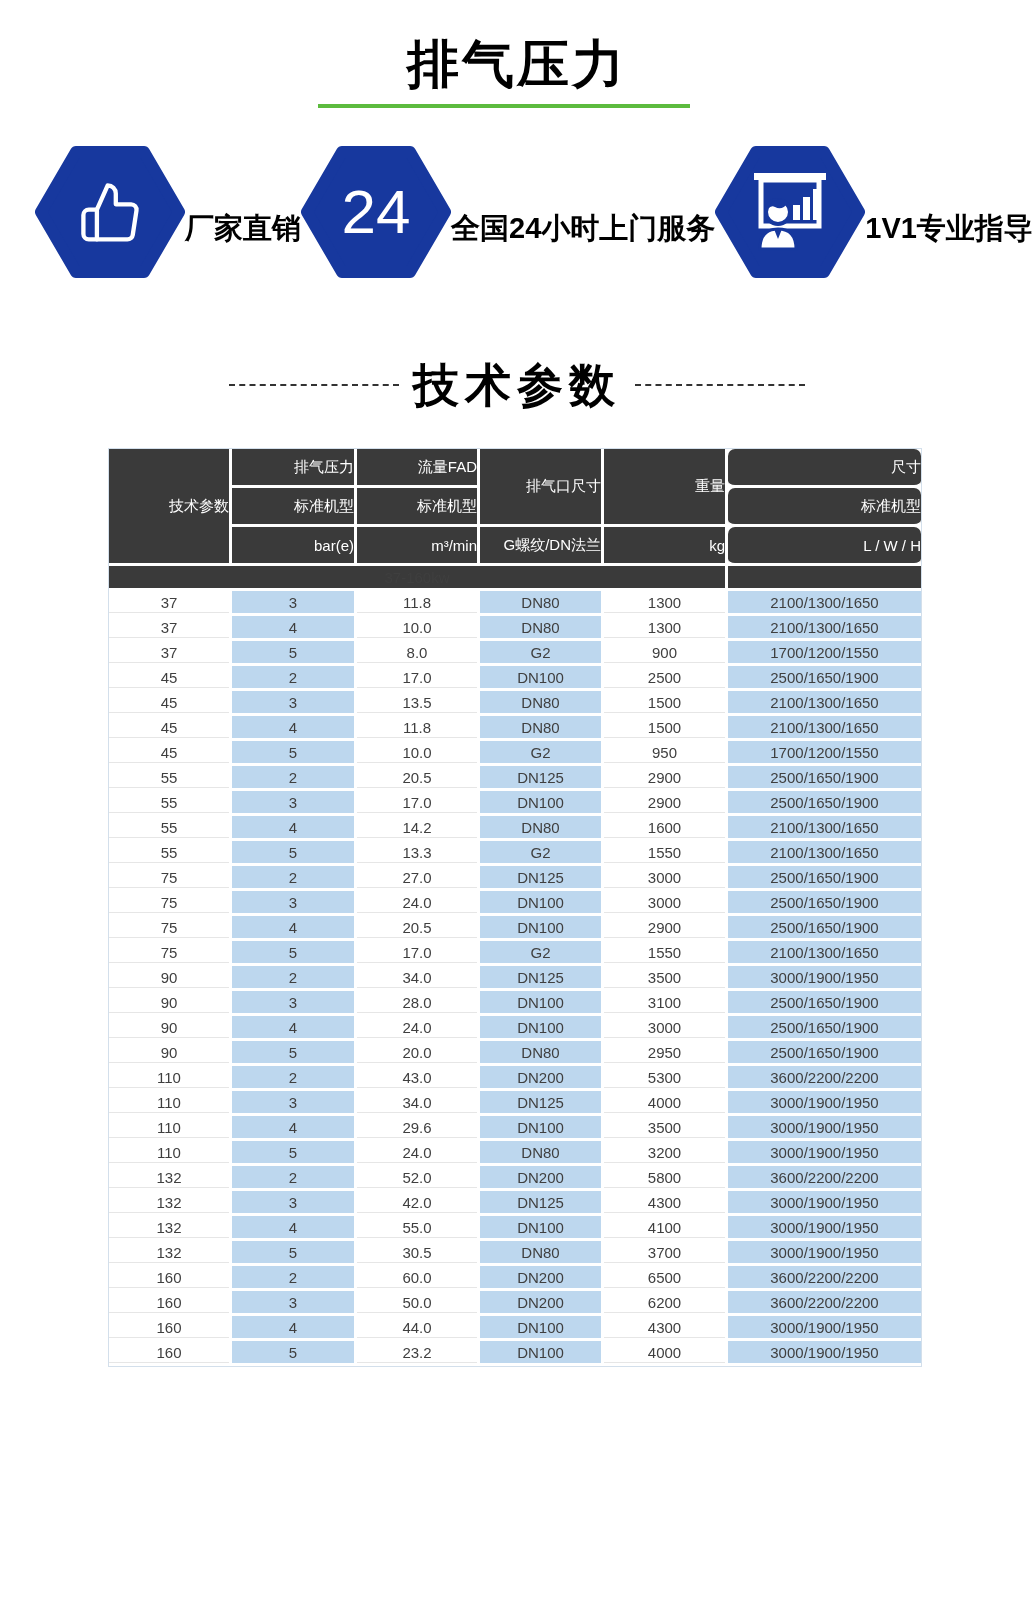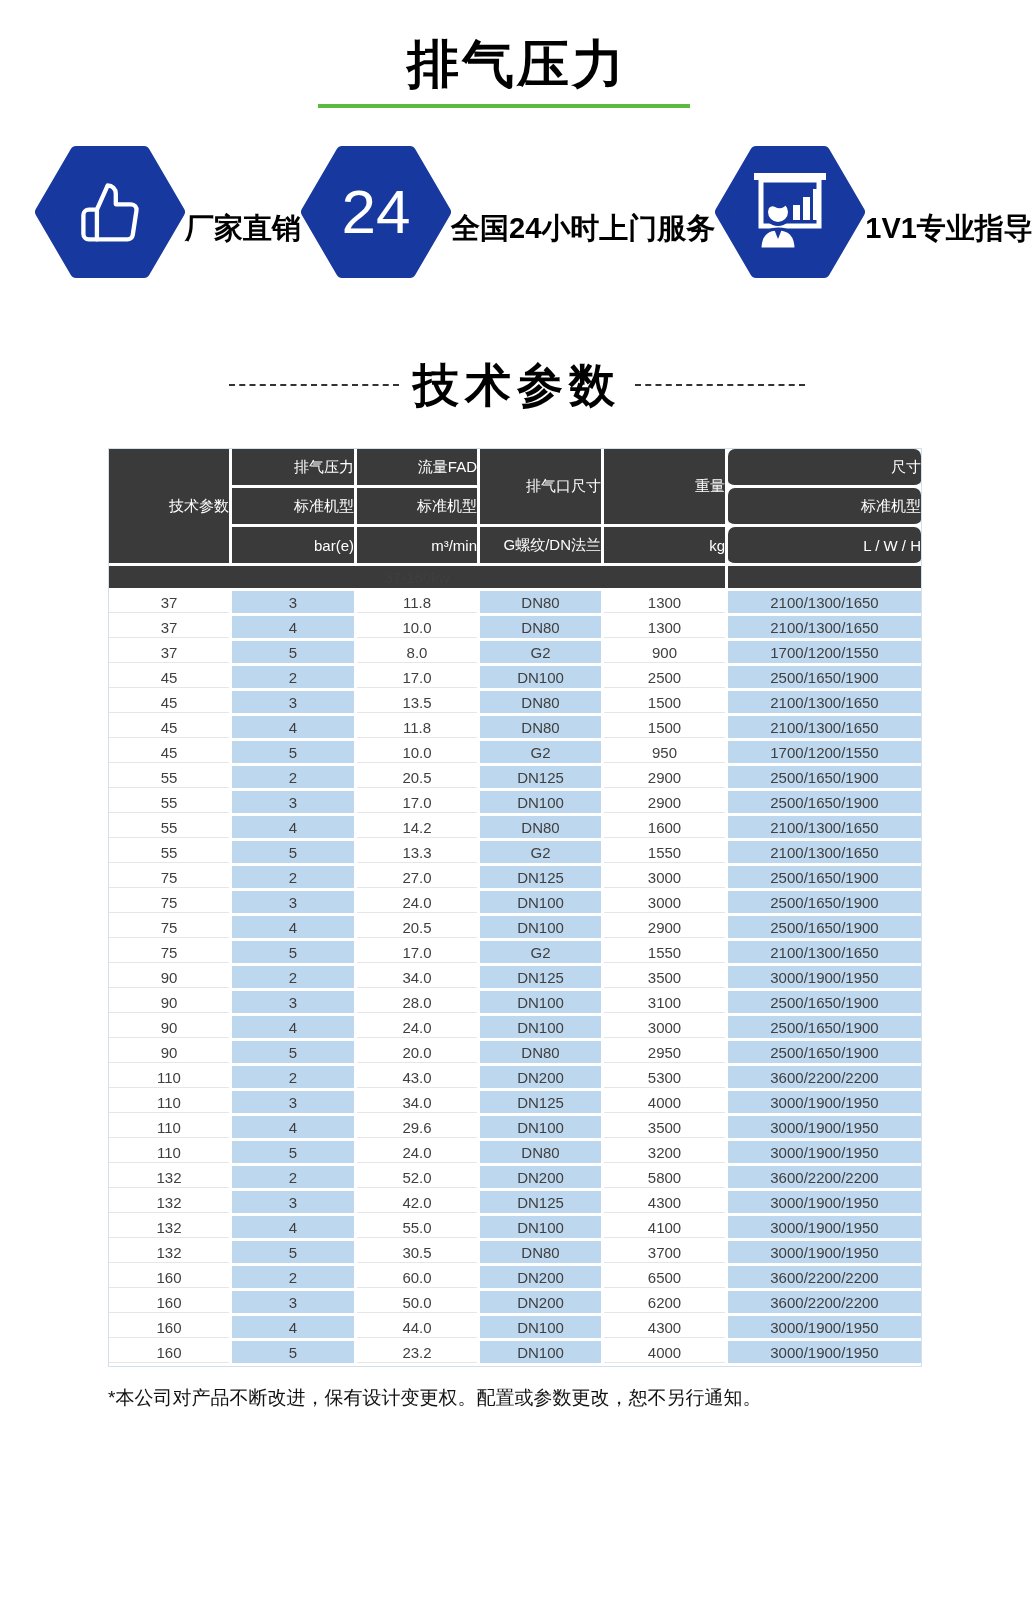--- a/index.html
+++ b/index.html
@@ -370,16 +370,15 @@
             <td class="c-white">160</td>
             <td class="c-blue">5</td>
             <td class="c-white">23.2</td>
             <td class="c-blue">DN100</td>
             <td class="c-white">4000</td>
             <td class="c-blue">3000/1900/1950</td>
           </tr>
         </tbody>
     </table>
 
-    <p class="footnote">*本公司对产品不断改进，保有设计变更权。配置或参数更改，恕不另行通知。</p>
   </section>
 
 </div>
 
 </body></html>

